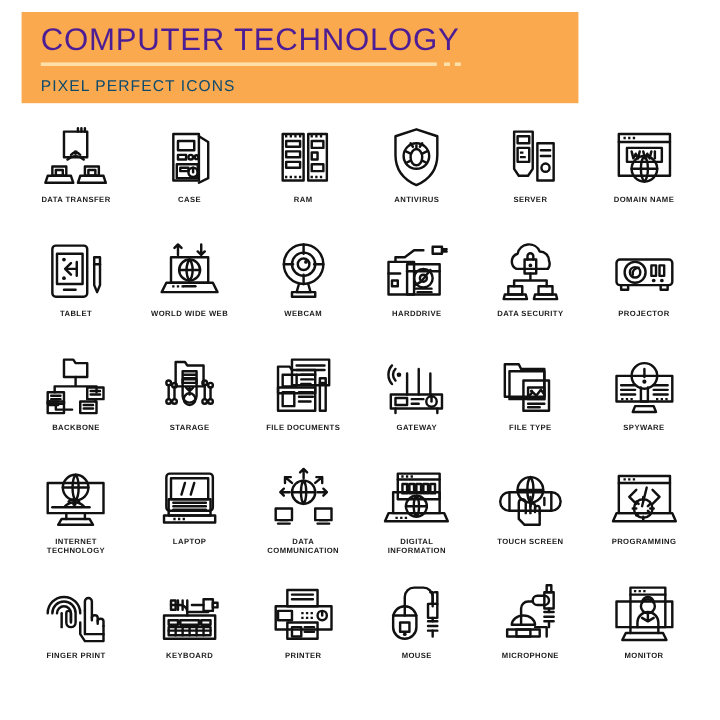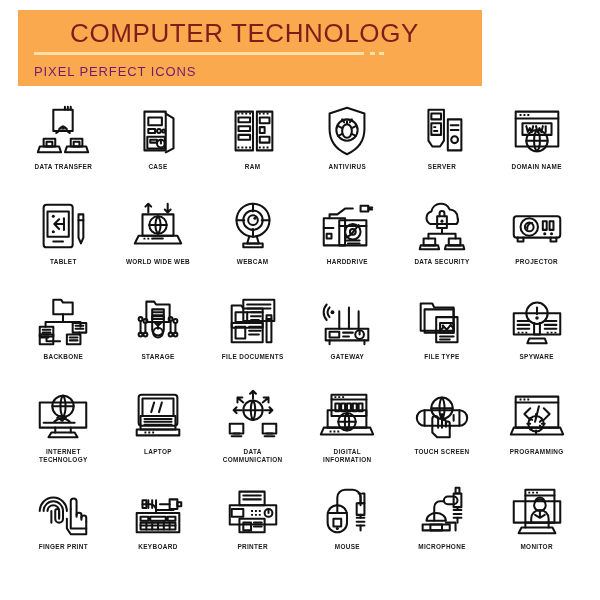--- a/index.html
+++ b/index.html
@@ -15,45 +15,44 @@
   .banner{
     position:absolute;left:18px;top:10px;
     width:464px;height:76px;
     background:#FAA94F;
     box-sizing:border-box;
     padding:8px 0 0 16px;
   }
   .banner-title{
     font-size:26px;
     letter-spacing:0.6px;
-    color:#7f1d1d;
+    color:#4c1d95;
     font-weight:400;
     line-height:30px;
     white-space:nowrap;
-    margin-left:36px;
   }
   .banner-rule{
     position:relative;
     margin-top:4px;
     width:370px;height:3px;
   }
   .banner-rule .seg1{
     position:absolute;left:0;top:0;width:330px;height:3px;background:#FFDFA8;
   }
   .banner-rule .seg2{
     position:absolute;left:336px;top:0;width:5px;height:3px;background:#FFDFA8;
   }
   .banner-rule .seg3{
     position:absolute;left:345px;top:0;width:5px;height:3px;background:#FFDFA8;
   }
   .banner-sub{
     margin-top:9px;
     font-size:13px;
     letter-spacing:0.9px;
-    color:#701a75;
+    color:#0c4a6e;
     line-height:16px;
     white-space:nowrap;
   }
 
   
   .grid{
     position:absolute;left:16px;top:100px;
     width:568px;
     display:grid;
     grid-template-columns:repeat(6,1fr);

